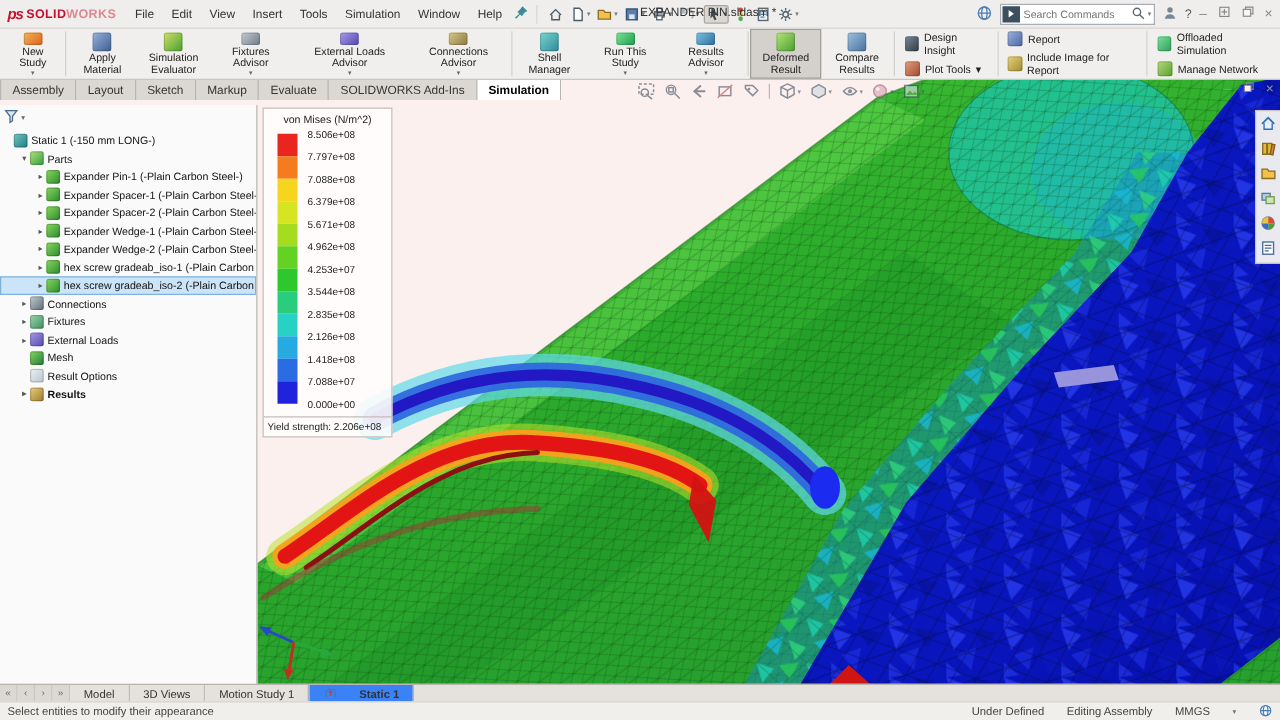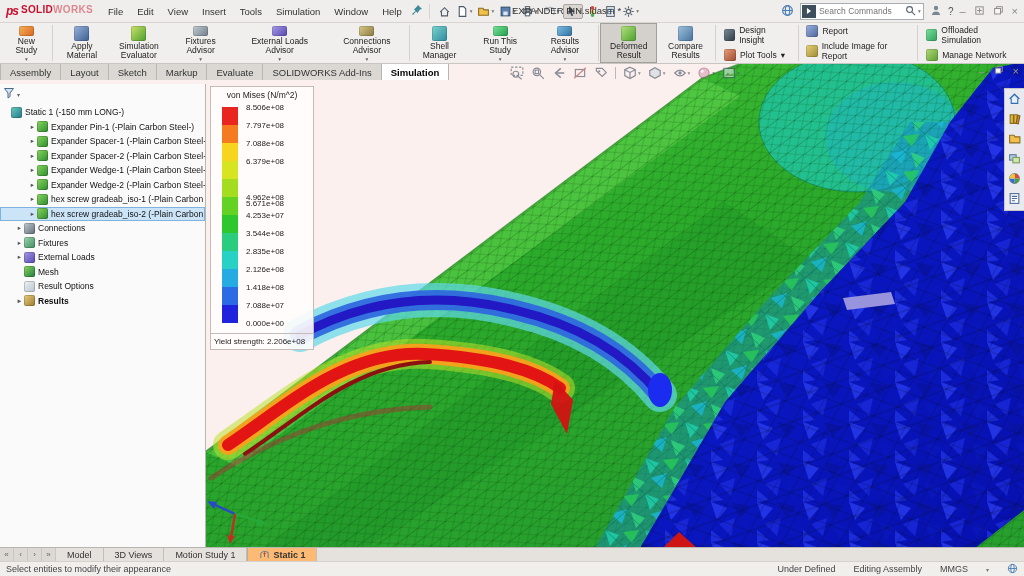--- a/index.html
+++ b/index.html
@@ -2,21 +2,21 @@
 <html><head>
 <meta charset="utf-8">
 <style>
   html,body{margin:0;padding:0;width:1024px;height:576px;overflow:hidden;background:#fff;
     font-family:"Liberation Sans", sans-serif; -webkit-font-smoothing:antialiased;}
   #app{position:relative;width:1024px;height:576px;background:#fcf0ef;overflow:hidden;font-size:9px;color:#333;}
 
   
   .menubar{position:absolute;top:0;left:0;right:0;height:22px;background:#f0eeec;border-bottom:1px solid #d8d5d1;
     display:flex;align-items:center;padding:0 4px;z-index:40;}
-  .logo{display:flex;gap:3px;padding:0 8px 0 2px;}
+  .logo{display:flex;align-items:center;gap:3px;padding:0 8px 0 2px;}
   .logo .mark{font-style:italic;font-weight:bold;color:#c8102e;font-size:12px;letter-spacing:-1px;}
   .logo .t1{font-weight:bold;color:#c8102e;font-size:10px;letter-spacing:.3px;}
   .logo .t2{font-weight:bold;color:#dd8890;font-size:10px;letter-spacing:.3px;}
   .menus{display:flex;align-items:center;}
   .menu-item{padding:4px 7px;font-size:9.5px;color:#333;}
   .pin{margin:0 6px 0 2px;}
   .qat{display:flex;align-items:center;gap:1px;border-left:1px solid #d8d5d1;padding-left:6px;}
   .qbtn{display:flex;align-items:center;padding:1px 2px;border-radius:2px;}
   .qbtn.pressed{background:#dad7d3;border:1px solid #a9a6a2;padding:0 1px;}
   .qbtn .caret{font-size:5.5px;color:#777;margin-left:1px;}
@@ -114,21 +114,21 @@
   .taskpane{position:absolute;top:26px;right:0;width:19px;background:rgba(245,244,242,.95);
     border:1px solid #c9c6c2;border-right:none;display:flex;flex-direction:column;align-items:center;
     padding:3px 0;gap:5px;}
 
   
   .bottombar{position:absolute;left:0;right:0;bottom:14px;height:14px;background:#e5e2de;border-top:1px solid #b9b6b2;
     display:flex;align-items:stretch;font-size:9px;color:#333;z-index:25;}
   .bnav{display:flex;}
   .bnav span{width:13px;text-align:center;border-right:1px solid #c9c6c2;font-size:8px;line-height:13px;color:#666;background:#dcd9d5;}
   .btab{padding:0 11px;border-right:1px solid #c2bfbb;display:flex;align-items:center;}
-  .btab.active{background:#fdba74;font-weight:bold;border-left:1px solid #b0ada9;gap:3px;}
+  .btab.active{background:#3b82f6;font-weight:bold;border-left:1px solid #b0ada9;gap:17px;}
   .statusbar{position:absolute;left:0;right:0;bottom:0;height:14px;background:#f1efec;border-top:1px solid #d5d2ce;
     display:flex;align-items:center;font-size:9px;color:#444;padding:0 6px;z-index:25;}
   .sright{margin-left:auto;display:flex;gap:18px;align-items:center;}
   .sright .scaret{font-size:6px;color:#777;}
 </style>
 </head>
 <body>
 
 <div id="app">
 
@@ -543,21 +543,21 @@
           <div class="lband" style="top: 108px; background: rgb(46, 199, 45);"></div>
           <div class="lband" style="top: 126px; background: rgb(42, 204, 125);"></div>
           <div class="lband" style="top: 144px; background: rgb(39, 210, 197);"></div>
           <div class="lband" style="top: 162px; background: rgb(37, 171, 226);"></div>
           <div class="lband" style="top: 180px; background: rgb(43, 108, 228);"></div>
           <div class="lband" style="top: 198px; background: rgb(31, 36, 220);"></div>
           <span class="llabel" style="top: -4px;">8.506e+08</span>
           <span class="llabel" style="top: 14px;">7.797e+08</span>
           <span class="llabel" style="top: 32px;">7.088e+08</span>
           <span class="llabel" style="top: 50px;">6.379e+08</span>
-          <span class="llabel" style="top: 68px; margin-top: 24px;">5.671e+08</span>
+          <span class="llabel" style="top: 68px;">5.671e+08</span>
           <span class="llabel" style="top: 86px;">4.962e+08</span>
           <span class="llabel" style="top: 104px;">4.253e+07</span>
           <span class="llabel" style="top: 122px;">3.544e+08</span>
           <span class="llabel" style="top: 140px;">2.835e+08</span>
           <span class="llabel" style="top: 158px;">2.126e+08</span>
           <span class="llabel" style="top: 176px;">1.418e+08</span>
           <span class="llabel" style="top: 194px;">7.088e+07</span>
           <span class="llabel" style="top: 212px;">0.000e+00</span>
         </div>
       <div class="lyield">Yield strength: 2.206e+08</div>
@@ -608,20 +608,25 @@
       <span id="funnelIcon"><svg viewBox="0 0 12 12" width="12" height="12" stroke-width="1">
             <path d="M1.5 1.5h9L7 6v3.5l-2 1.5V6z" fill="#d6e4f0" stroke="#4a6a8a"></path>
           </svg></span>
       <span class="caret">▾</span>
     </div>
     <div class="tree" id="tree">
         <div class="trow" style="padding-left: 2px;">
           <span class="tarrow"></span>
           <span class="ticon t-study"></span>
           <span>Static 1 (-150 mm LONG-)</span>
+        </div>
+        <div class="trow" style="padding-left: 15px;">
+          <span class="tarrow">▾</span>
+          <span class="ticon t-parts"></span>
+          <span>Parts</span>
         </div>
         <div class="trow" style="padding-left: 28px;">
           <span class="tarrow">▸</span>
           <span class="ticon t-part"></span>
           <span>Expander Pin-1 (-Plain Carbon Steel-)</span>
         </div>
         <div class="trow" style="padding-left: 28px;">
           <span class="tarrow">▸</span>
           <span class="ticon t-part"></span>
           <span>Expander Spacer-1 (-Plain Carbon Steel-)</span>

